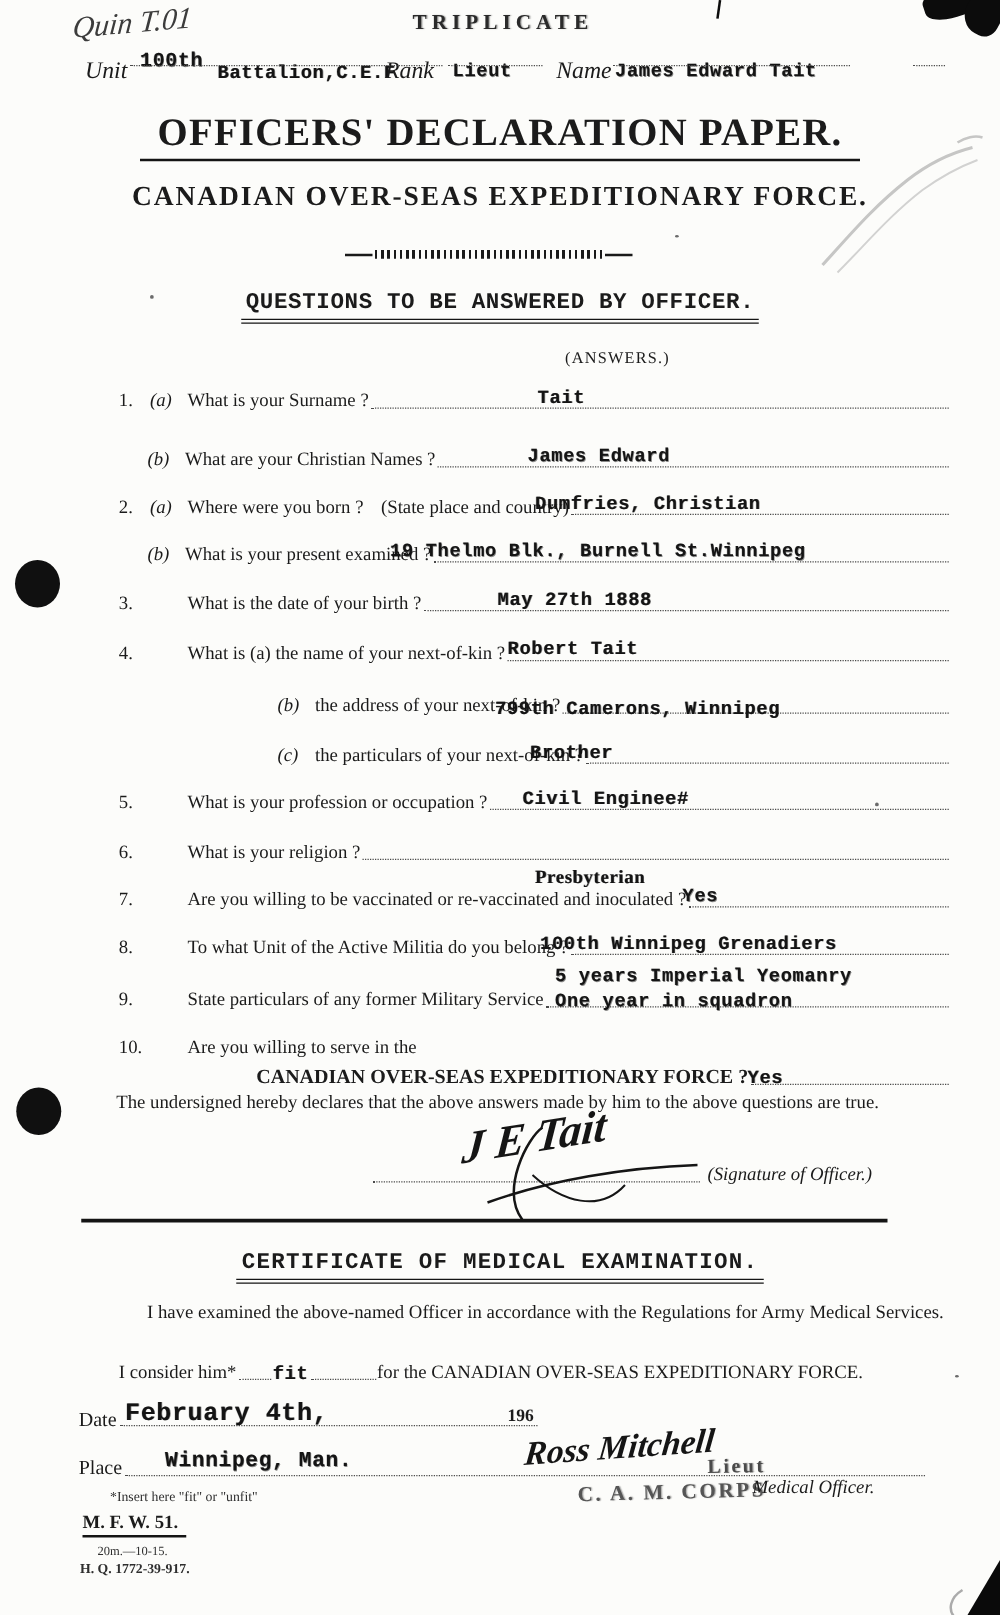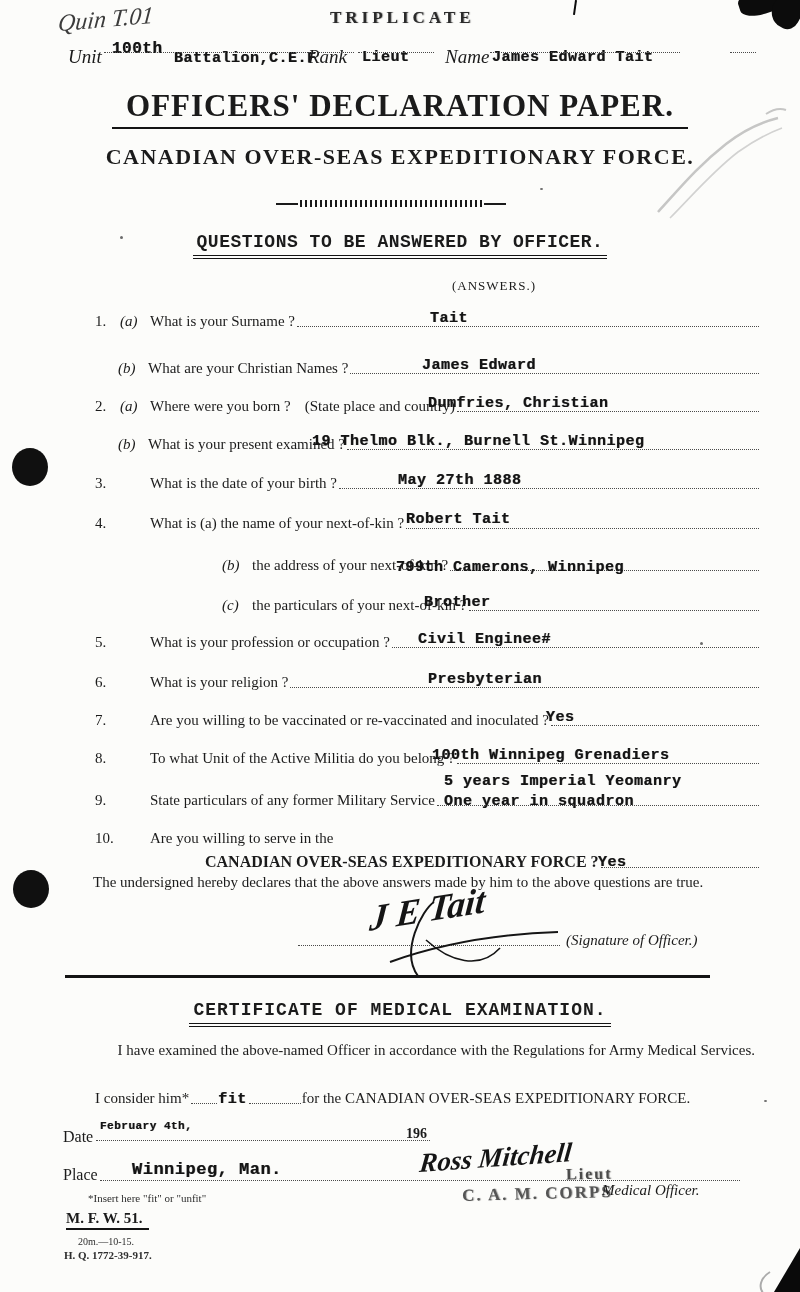--- a/index.html
+++ b/index.html
@@ -178,21 +178,21 @@
     <span class="qtext">What is your profession or occupation ?</span>
     <span class="leader"></span>
   </div>
   <div class="answer type" style="left:418px;top:631px;">Civil Enginee#</div>
 
   <div class="qrow" style="left:95px;top:674px;width:665px;">
     <span class="qnum wide">6.</span>
     <span class="qtext">What is your religion ?</span>
     <span class="leader"></span>
   </div>
-  <div class="answer type" style="left:428px;top:671px;">Presbyterian</div>
+  <div class="answer type" style="left:428px;top:694px;font-family:Liberation Serif, serif;">Presbyterian</div>
 
   <div class="qrow" style="left:95px;top:712px;width:665px;">
     <span class="qnum wide">7.</span>
     <span class="qtext">Are you willing to be vaccinated or re-vaccinated and inoculated ?</span>
     <span class="leader"></span>
   </div>
   <div class="answer type" style="left:546px;top:709px;">Yes</div>
 
   <div class="qrow" style="left:95px;top:750px;width:665px;">
     <span class="qnum wide">8.</span>
@@ -241,21 +241,21 @@
   <div class="qrow" style="left:95px;top:1090px;width:660px;">
     <span class="qtext">I consider him*</span>
     <span class="leader fix" style="width:26px;"></span>
     <span class="type" style="margin-bottom:-1px;">fit</span>
     <span class="leader fix" style="width:52px;"></span>
     <span class="qtext" style="font-size:15px;">for the CANADIAN OVER-SEAS EXPEDITIONARY FORCE.</span>
   </div>
 
   <div class="abs" style="left:63px;top:1128px;font-size:16px;">Date</div>
   <div class="rule-dotted" style="left:96px;top:1140px;width:334px;"></div>
-  <div class="abs type" style="left:100px;top:1120px;font-size:11px;">February 4th,</div>
+  <div class="abs type" style="left:100px;top:1120px;font-size:20px;">February 4th,</div>
   <div class="abs" style="left:406px;top:1126px;font-size:14px;font-weight:700;">196</div>
 
   <div class="abs" style="left:63px;top:1166px;font-size:16px;">Place</div>
   <div class="rule-dotted" style="left:100px;top:1180px;width:640px;"></div>
   <div class="abs type" style="left:132px;top:1160px;font-size:17px;">Winnipeg, Man.</div>
   <div class="abs script" style="left:418px;top:1148px;font-size:27px;transform:rotate(-4deg) skewX(-10deg);">Ross Mitchell</div>
   <div class="abs stamp" style="left:566px;top:1165px;font-size:16px;transform:rotate(-1deg);opacity:.85;">Lieut</div>
   <div class="abs stamp" style="left:462px;top:1184px;font-size:17px;transform:rotate(-1.5deg);opacity:.8;">C. A. M. CORPS</div>
   <div class="abs ital" style="left:602px;top:1182px;font-size:15px;">Medical Officer.</div>
 

